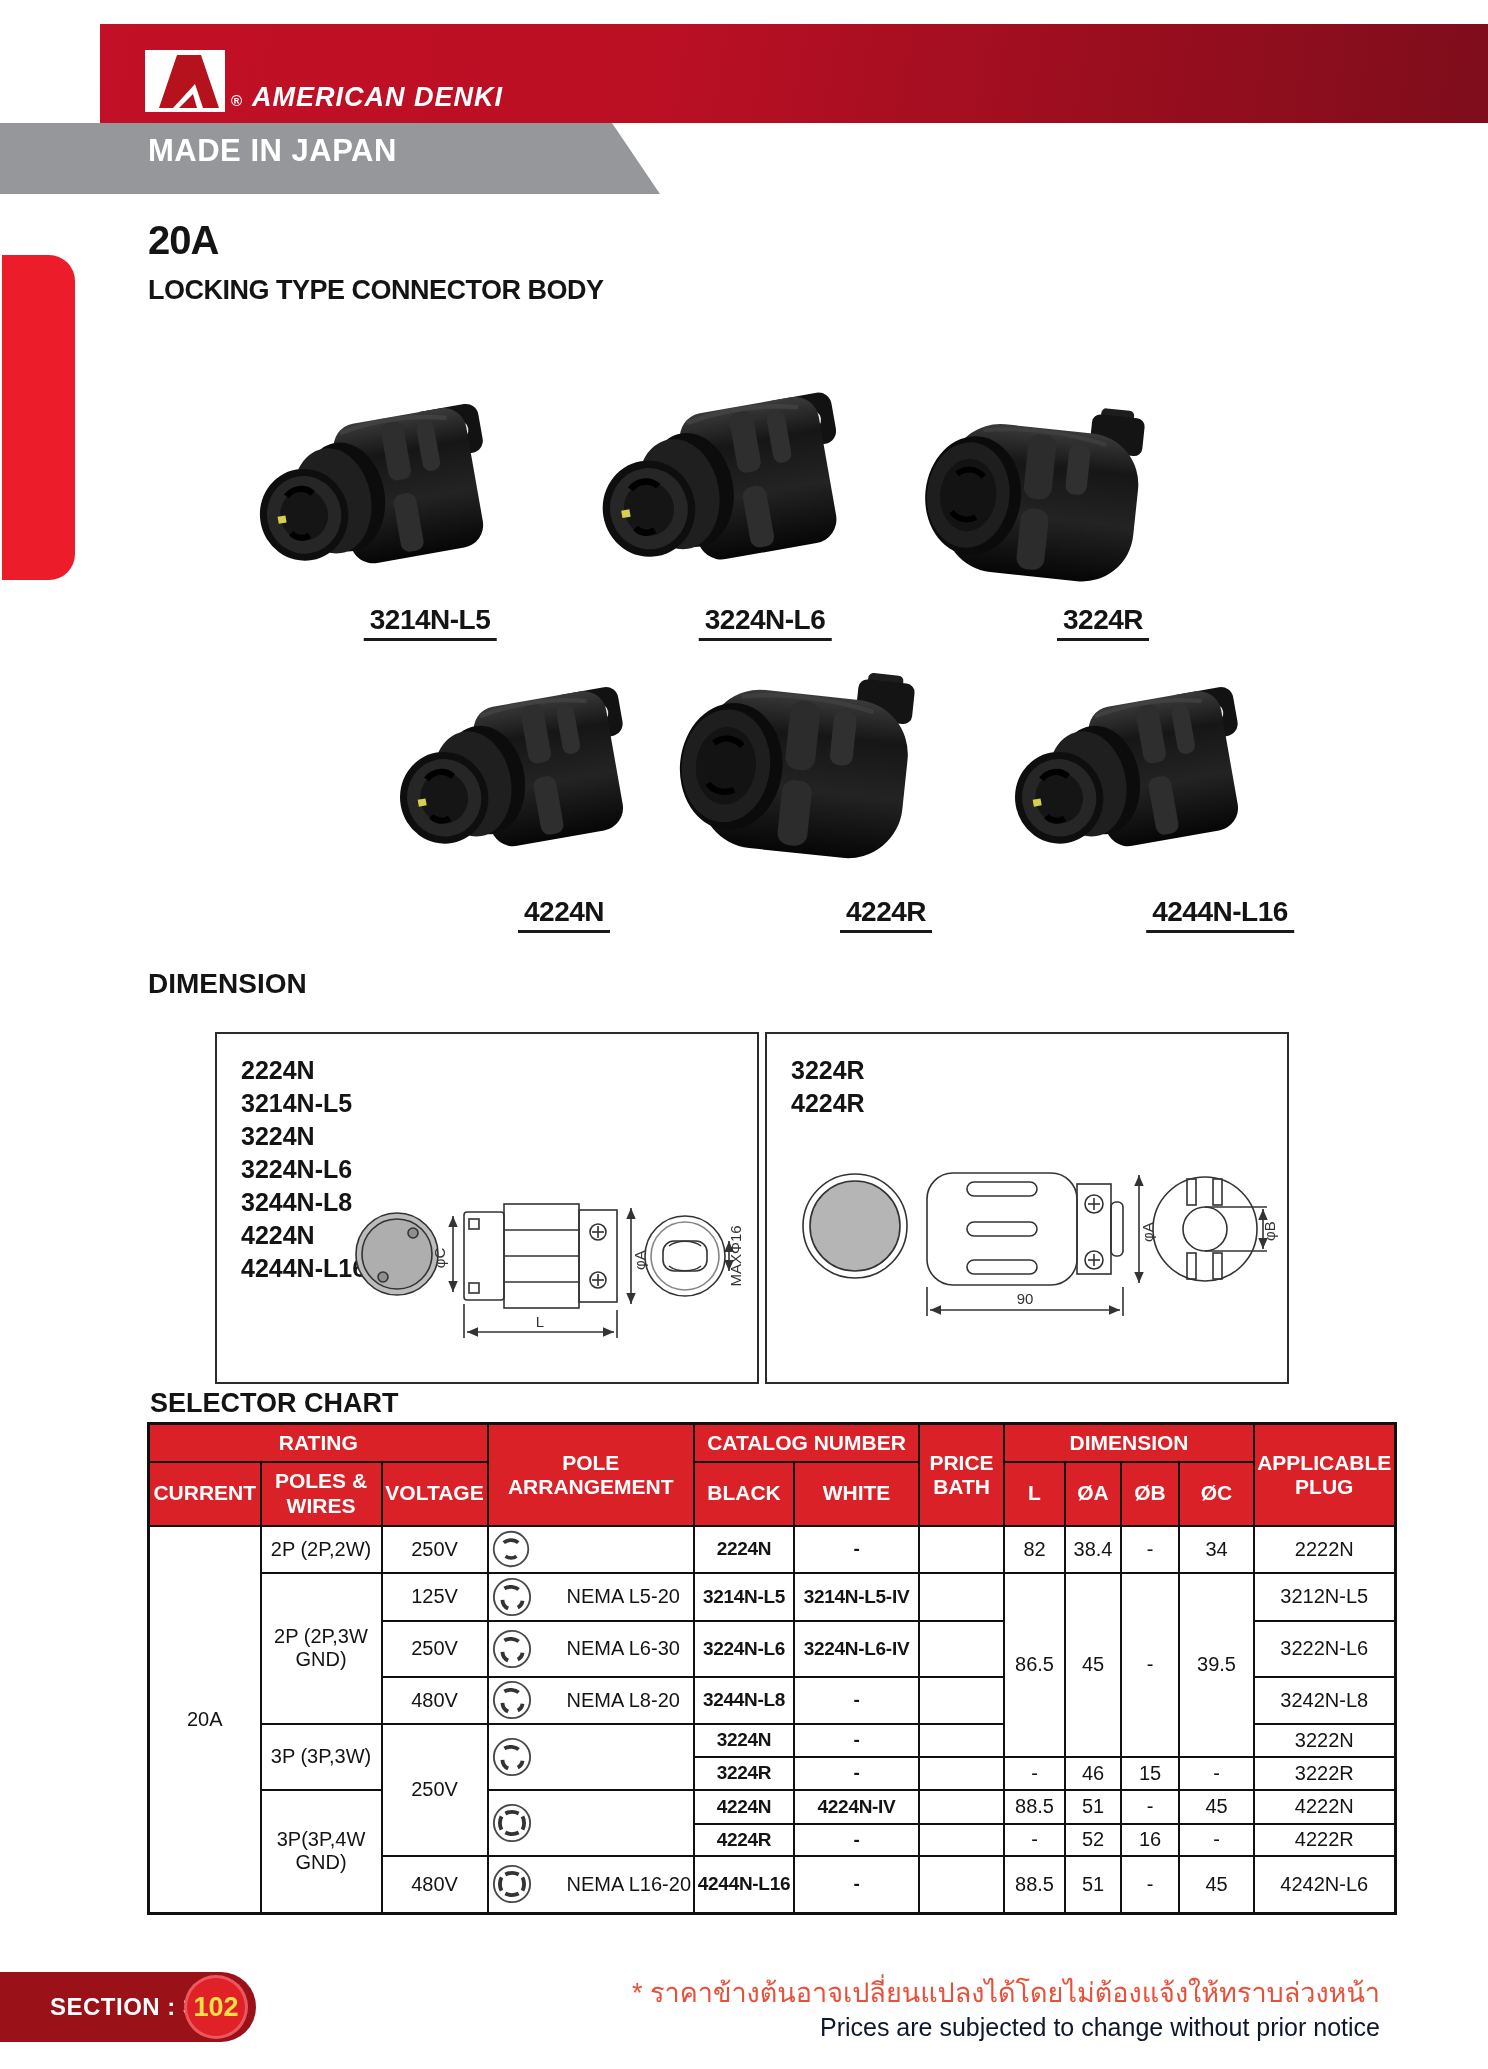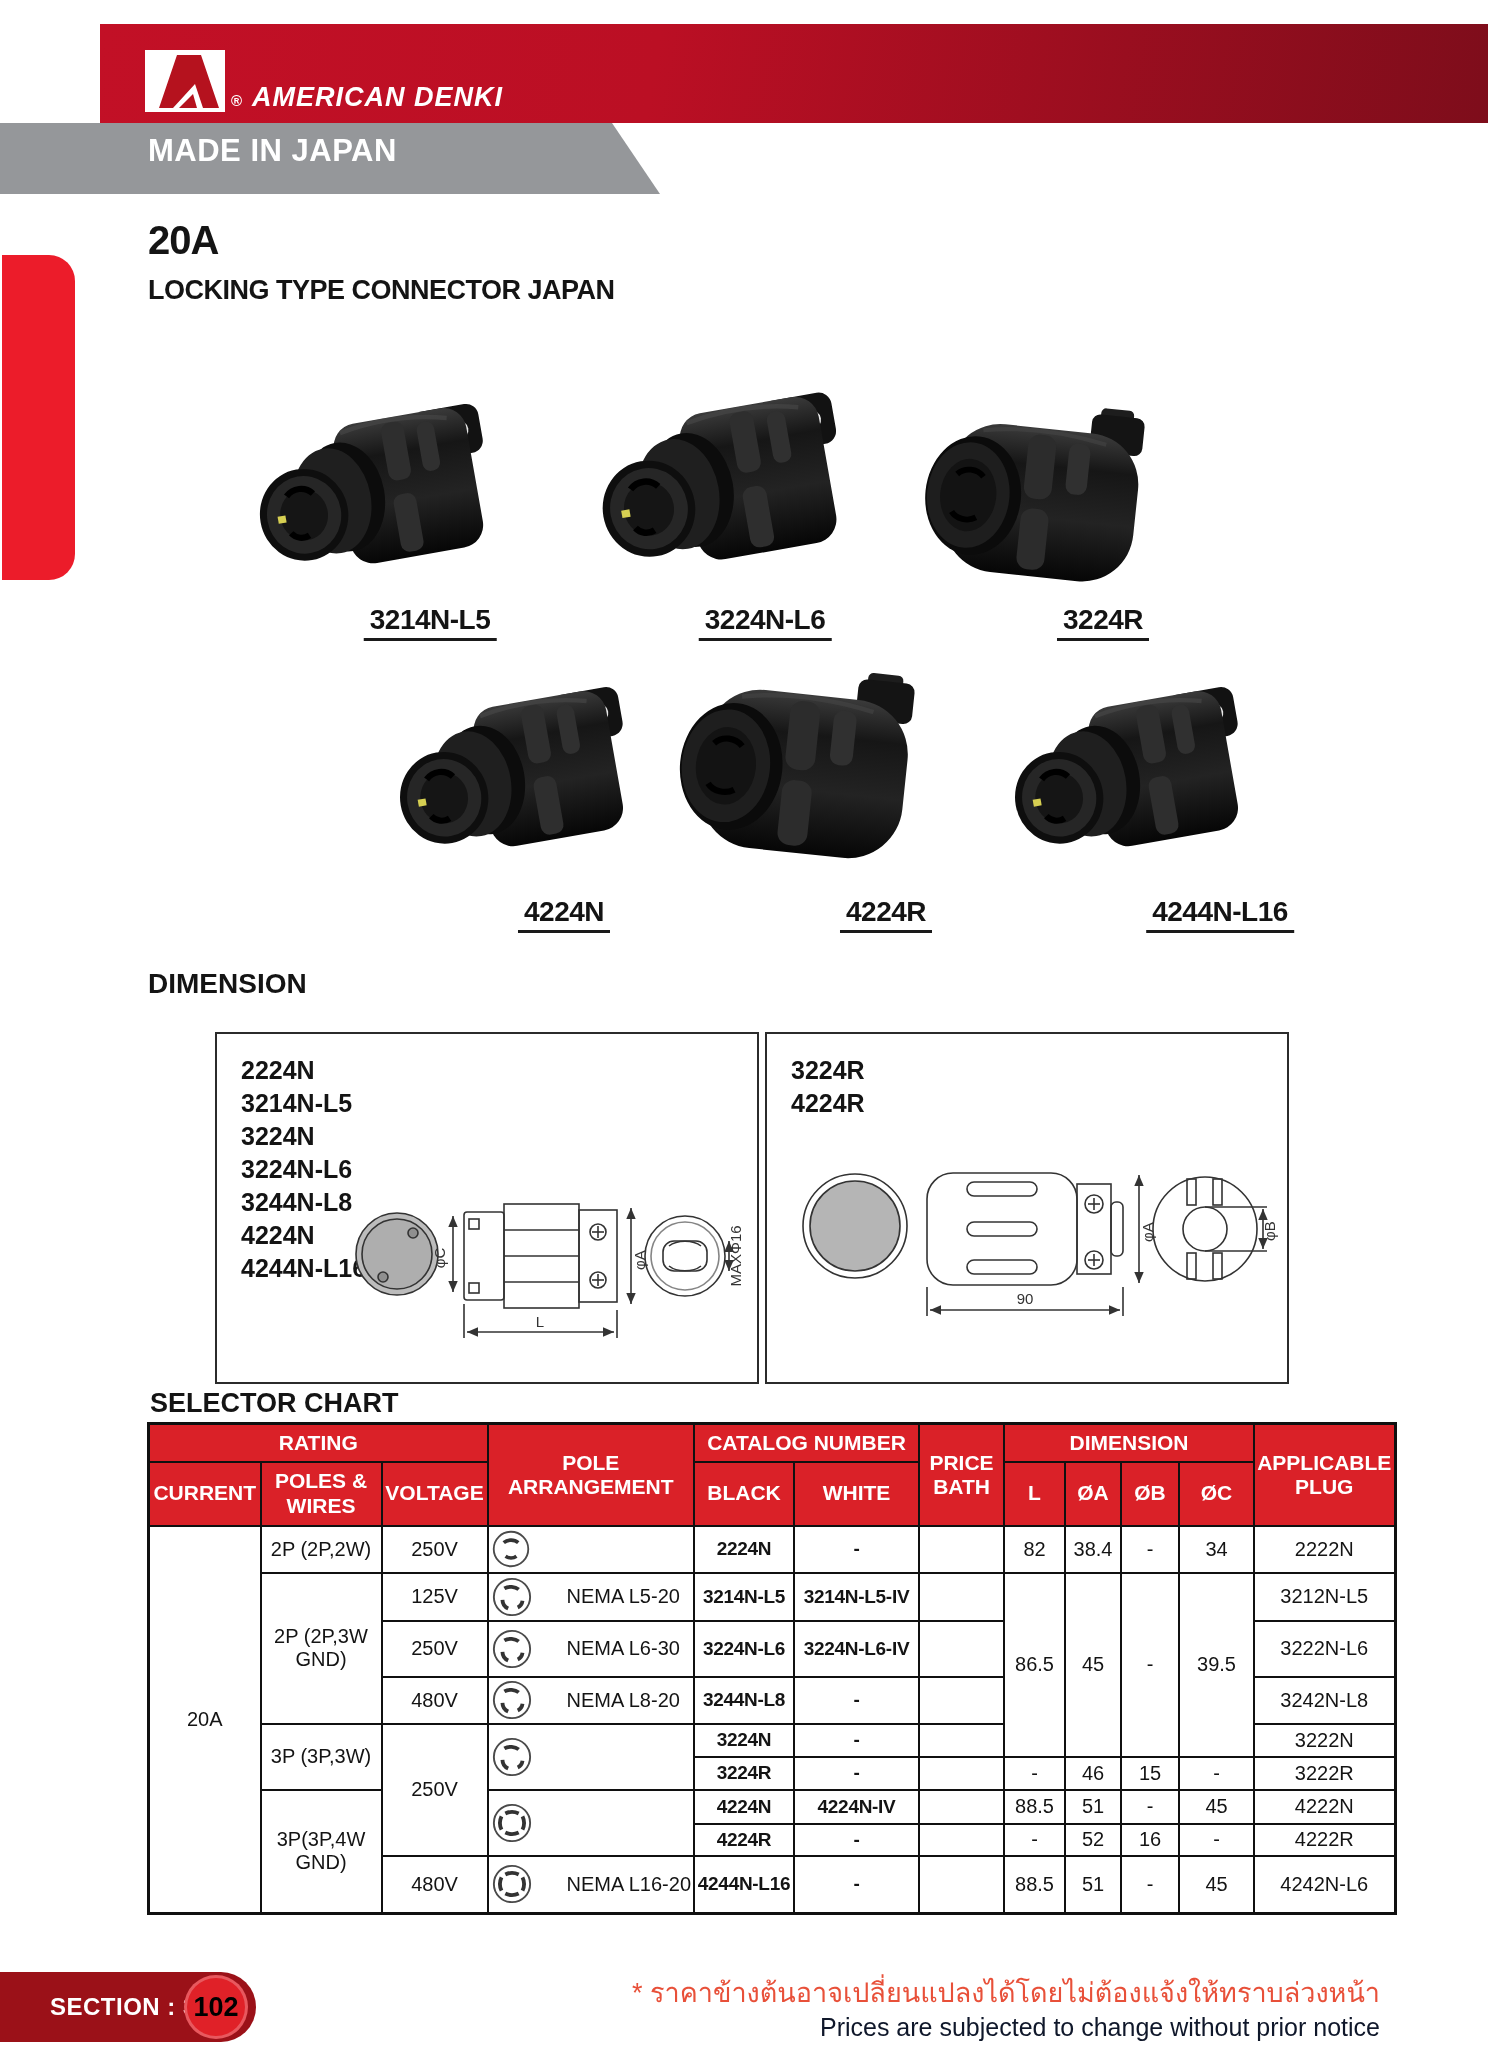--- a/index.html
+++ b/index.html
@@ -57,21 +57,21 @@
   .polewrap svg{flex:0 0 auto;}
   .polewrap span{font-size:20px;white-space:nowrap;margin-left:28px;}
 
   
   .foot-pill{position:absolute;left:0;top:1972px;width:256px;height:70px;background:#9b1118;
              border-radius:0 35px 35px 0;}
   .foot-pill .sec{position:absolute;left:50px;top:0;line-height:70px;color:#fff;
                   font-size:24px;font-weight:700;letter-spacing:0.5px;white-space:nowrap;}
   .foot-badge{position:absolute;left:184px;top:3px;width:64px;height:64px;border-radius:50%;
               background:#e02128;border:3px solid rgba(255,255,255,0.25);box-sizing:border-box;
-              display:flex;align-items:center;justify-content:center;color:#000000;
+              display:flex;align-items:center;justify-content:center;color:#fde047;
               font-size:27px;font-weight:700;}
   .foot-notes{position:absolute;right:108px;top:1976px;text-align:right;}
   .note-thai{color:#e85039;font-size:27px;line-height:1.3;font-family:"Liberation Sans","DejaVu Sans",sans-serif;}
   .note-en{color:#0f172a;font-size:25px;line-height:1.3;}
 </style>
 </head>
 <body>
 
 <div class="page">
 
@@ -151,21 +151,21 @@
     </div>
     <span class="reg-mark">®</span>
     <span class="brand">AMERICAN DENKI</span>
   </div>
   <div class="made-band">
     <span>MADE IN JAPAN</span>
   </div>
   <div class="side-tab"></div>
 
   <div class="amp-title">20A</div>
-  <div class="sub-title">LOCKING TYPE CONNECTOR JAPAN</div>
+  <div class="sub-title">LOCKING TYPE CONNECTOR BODY</div>
 
   <div class="product" style="left:190px;top:390px;width:340px;height:212px">
     <svg viewBox="0 0 340 240">
         <use href="#conn-n"></use>
       </svg>
   </div>
   <div class="product" style="left:535px;top:378px;width:345px;height:222px">
     <svg viewBox="0 0 340 240">
         <use href="#conn-n"></use>
       </svg>

